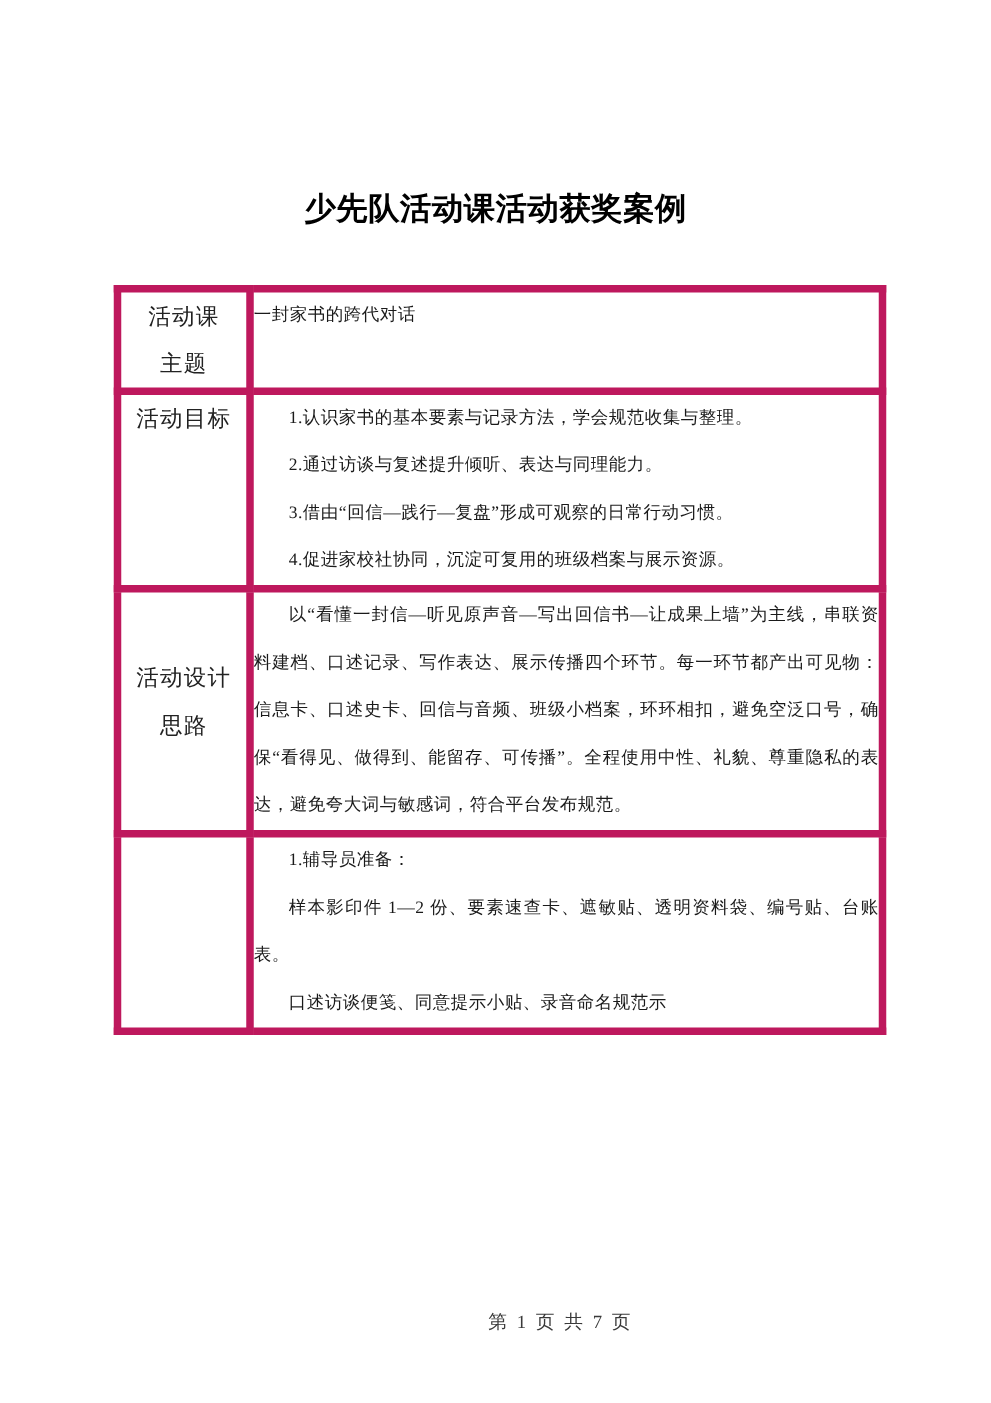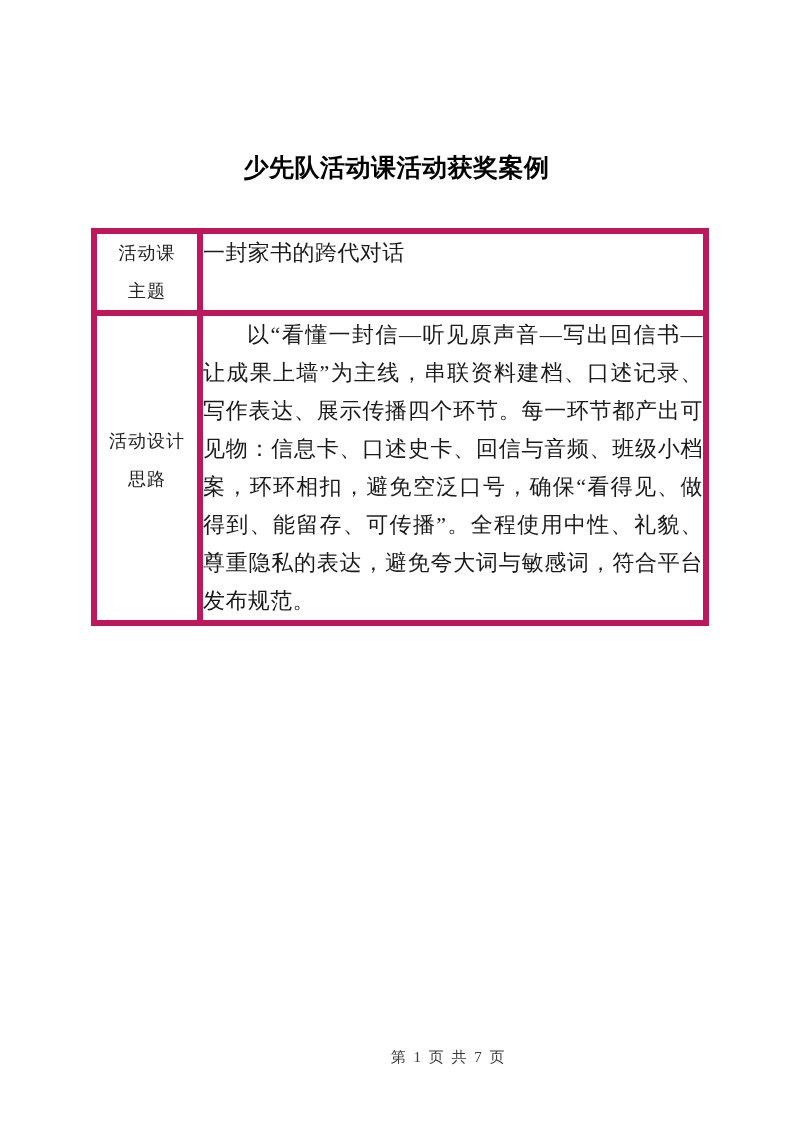--- a/index.html
+++ b/index.html
@@ -69,21 +69,21 @@
     padding-top: 0;
     padding-bottom: 16px;
   }
   .label-cell .lbl-inner {
     display: block;
   }
 
   .body-cell {
     padding: 9px 9px 10px 12px;
     font-family: "Liberation Serif", "DejaVu Serif", serif;
-    font-size: 22px;
+    font-size: 14px;
     line-height: 38px;
     letter-spacing: 0.4px;
     color: #1a1a1a;
     text-align: justify;
   }
   .body-cell p {
     margin: 0;
     text-indent: 2em;
   }
   .body-cell p.no-indent {
@@ -127,30 +127,51 @@
         <td class="label-cell">
           <span class="lbl-inner">活动课</span>
           <span class="lbl-inner">主题</span>
         </td>
         <td class="body-cell">
           <p class="no-indent">一封家书的跨代对话</p>
           <p class="no-indent">&nbsp;</p>
         </td>
       </tr>
 
+      <tr>
+        <td class="label-cell">
+          <span class="lbl-inner">活动目标</span>
+        </td>
+        <td class="body-cell">
+          <p>1.认识家书的基本要素与记录方法，学会规范收集与整理。</p>
+          <p>2.通过访谈与复述提升倾听、表达与同理能力。</p>
+          <p>3.借由“回信—践行—复盘”形成可观察的日常行动习惯。</p>
+          <p>4.促进家校社协同，沉淀可复用的班级档案与展示资源。</p>
+        </td>
+      </tr>
 
       <tr>
         <td class="label-cell middle">
           <span class="lbl-inner">活动设计</span>
           <span class="lbl-inner">思路</span>
         </td>
         <td class="body-cell">
           <p>以“看懂一封信—听见原声音—写出回信书—让成果上墙”为主线，串联资料建档、口述记录、写作表达、展示传播四个环节。每一环节都产出可见物：信息卡、口述史卡、回信与音频、班级小档案，环环相扣，避免空泛口号，确保“看得见、做得到、能留存、可传播”。全程使用中性、礼貌、尊重隐私的表达，避免夸大词与敏感词，符合平台发布规范。</p>
         </td>
       </tr>
 
+      <tr>
+        <td class="label-cell">
+          <span class="lbl-inner"></span>
+        </td>
+        <td class="body-cell">
+          <p>1.辅导员准备：</p>
+          <p>样本影印件 1—2 份、要素速查卡、遮敏贴、透明资料袋、编号贴、台账表。</p>
+          <p>口述访谈便笺、同意提示小贴、录音命名规范示</p>
+        </td>
+      </tr>
 
     </tbody>
   </table>
 
   <div class="page-footer">第 1 页 共 7 页</div>
 
 </div>
 
 </body></html>

